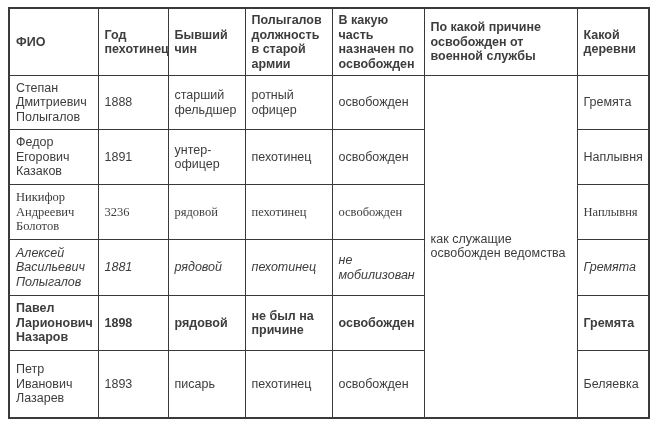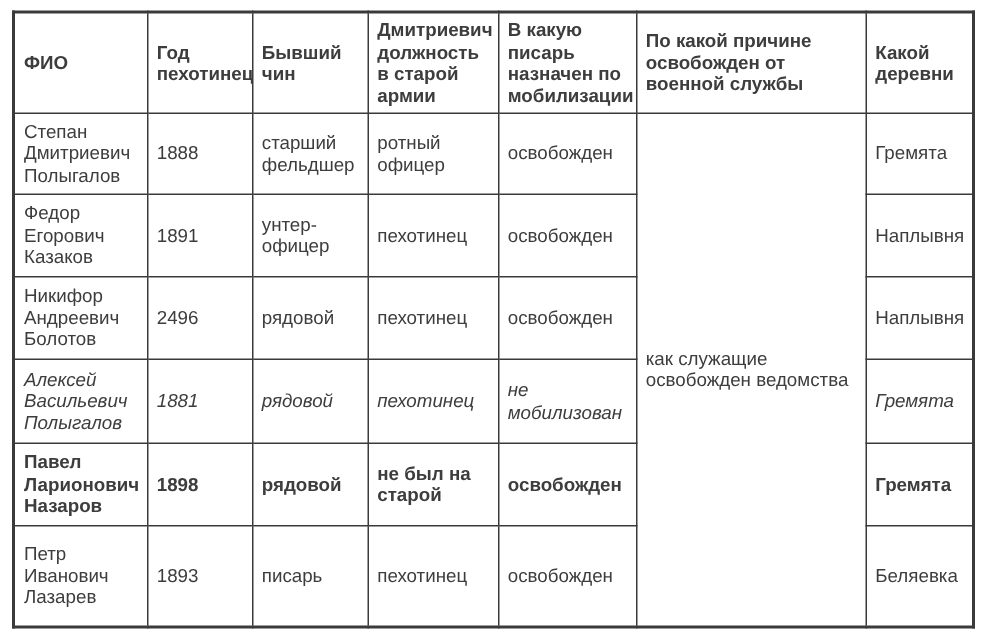--- a/index.html
+++ b/index.html
@@ -44,21 +44,21 @@
   .col-year     { width: 70px;  }
   .col-rank     { width: 77px;  }
   .col-position { width: 87px;  }
   .col-unit     { width: 92px;  }
   .col-reason   { width: 153px; }
   .col-village  { width: 72px;  }
   .ta-center { text-align: center; }
   tr.header-row  { height: 62px; }
   tr.row-0 { height: 54px; }
   tr.row-1 { height: 55px; padding-left: 32px; }
-  tr.row-2 { height: 55px; }
+  tr.row-2 { height: 55px; font-family: Liberation Serif, serif; }
   tr.row-3 { height: 56px; font-style: italic; }
   tr.row-4 { height: 55px; font-weight: bold; }
   tr.row-5 { height: 67px; }
 </style>
 </head>
 <body>
 
 <div class="page">
   <table class="doc-table">
     <colgroup>
@@ -68,22 +68,22 @@
       <col class="col-position">
       <col class="col-unit">
       <col class="col-reason">
       <col class="col-village">
     </colgroup>
     <thead>
       <tr class="header-row">
         <th class="ta-center">ФИО</th>
         <th class="ta-center">Год пехотинец</th>
         <th>Бывший чин</th>
-        <th>Дмитриевич должность в старой армии</th>
-        <th>В какую писарь назначен по мобилизации</th>
+        <th>Полыгалов должность в старой армии</th>
+        <th>В какую часть назначен по освобожден</th>
         <th>По какой причине освобожден от военной службы</th>
         <th>Какой деревни</th>
       </tr>
     </thead>
     <tbody>
       <tr class="row-0">
         <td>Степан Дмитриевич Полыгалов</td>
         <td class="ta-center">1888</td>
         <td>старший фельдшер</td>
         <td>ротный офицер</td>
@@ -94,39 +94,39 @@
       <tr class="row-1">
         <td>Федор Егорович Казаков</td>
         <td class="ta-center">1891</td>
         <td>унтер-офицер</td>
         <td>пехотинец</td>
         <td>освобожден</td>
         <td>Наплывня</td>
       </tr>
       <tr class="row-2">
         <td>Никифор Андреевич Болотов</td>
-        <td class="ta-center">2496</td>
+        <td class="ta-center">3236</td>
         <td>рядовой</td>
         <td>пехотинец</td>
         <td>освобожден</td>
         <td>Наплывня</td>
       </tr>
       <tr class="row-3">
         <td>Алексей Васильевич Полыгалов</td>
         <td class="ta-center">1881</td>
         <td>рядовой</td>
         <td>пехотинец</td>
         <td>не мобилизован</td>
         <td>Гремята</td>
       </tr>
       <tr class="row-4">
         <td>Павел Ларионович Назаров</td>
         <td class="ta-center">1898</td>
         <td>рядовой</td>
-        <td>не был на старой</td>
+        <td>не был на причине</td>
         <td>освобожден</td>
         <td>Гремята</td>
       </tr>
       <tr class="row-5">
         <td>Петр Иванович Лазарев</td>
         <td class="ta-center">1893</td>
         <td>писарь</td>
         <td>пехотинец</td>
         <td>освобожден</td>
         <td>Беляевка</td>

